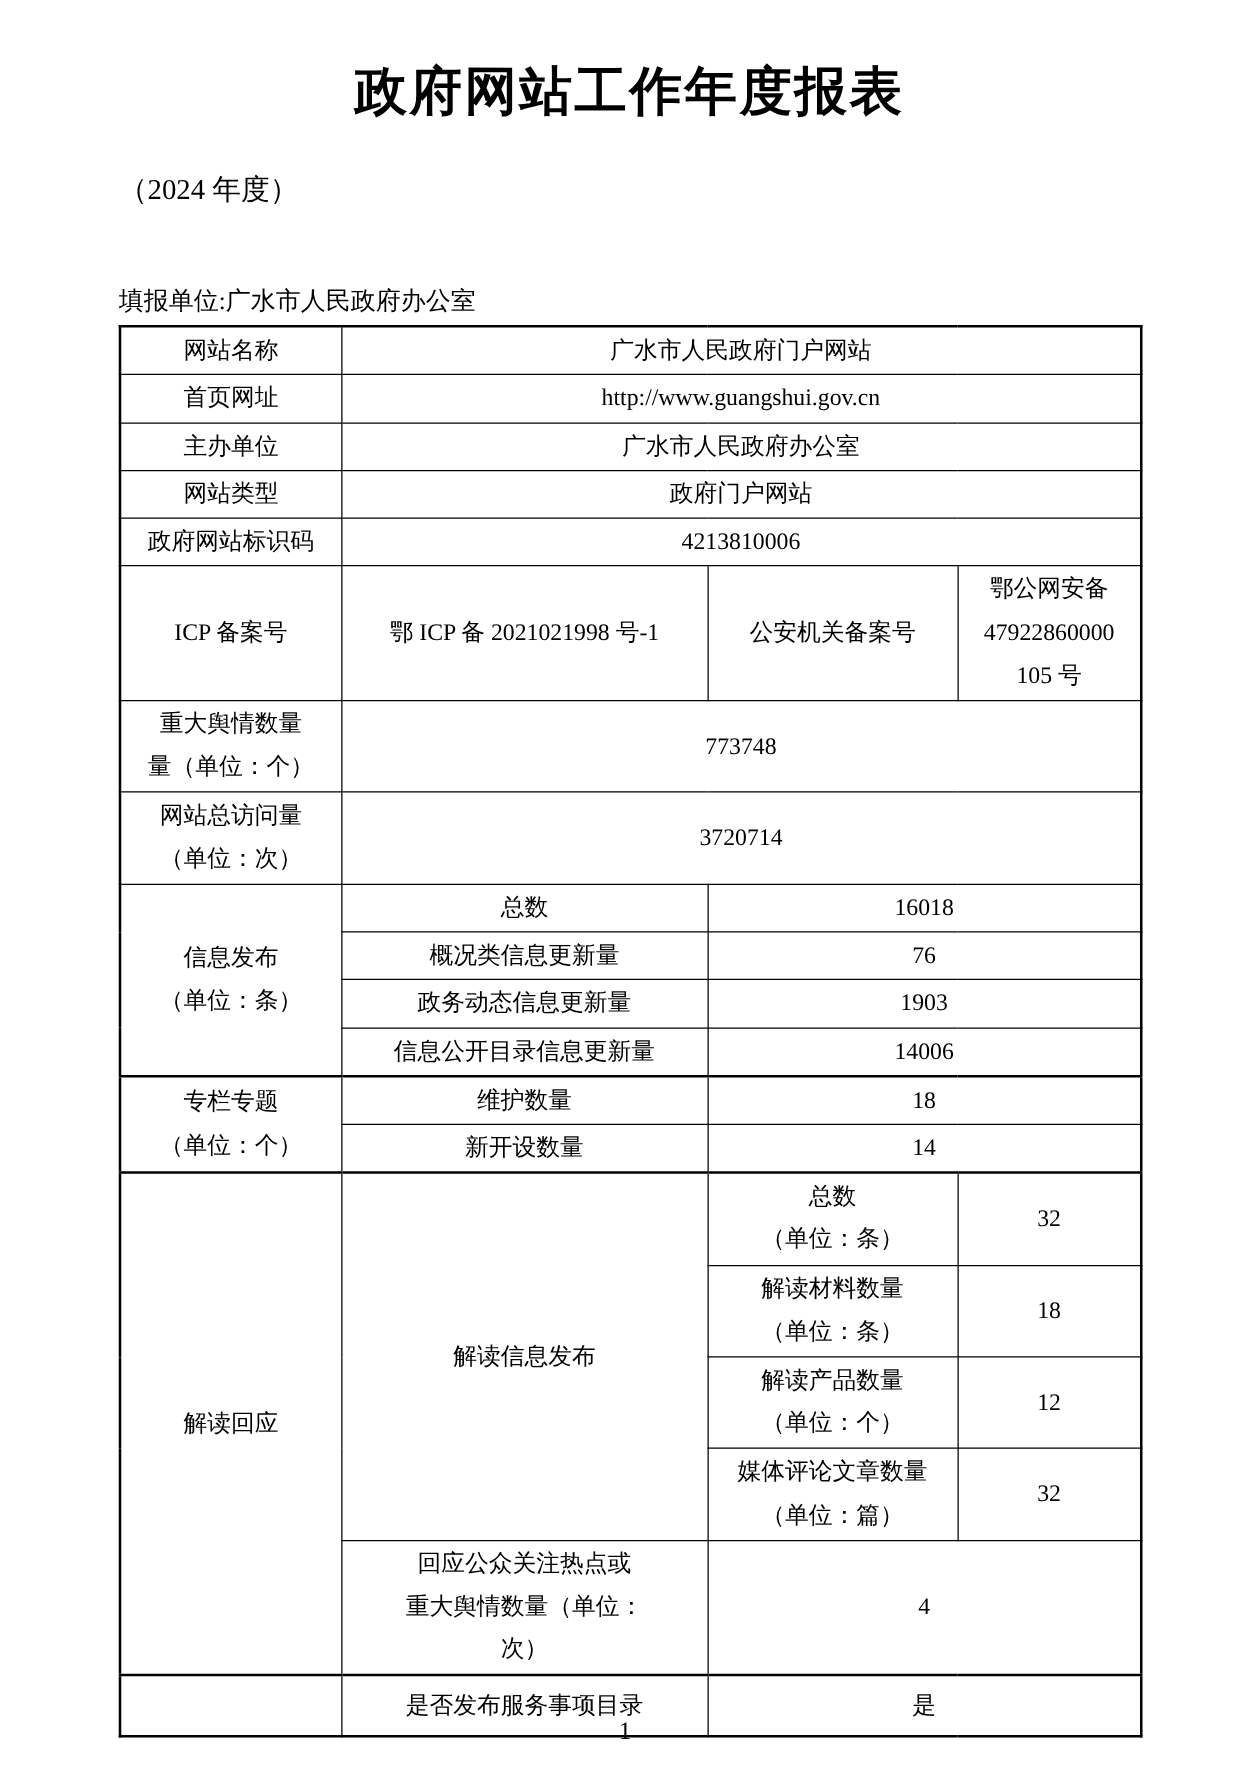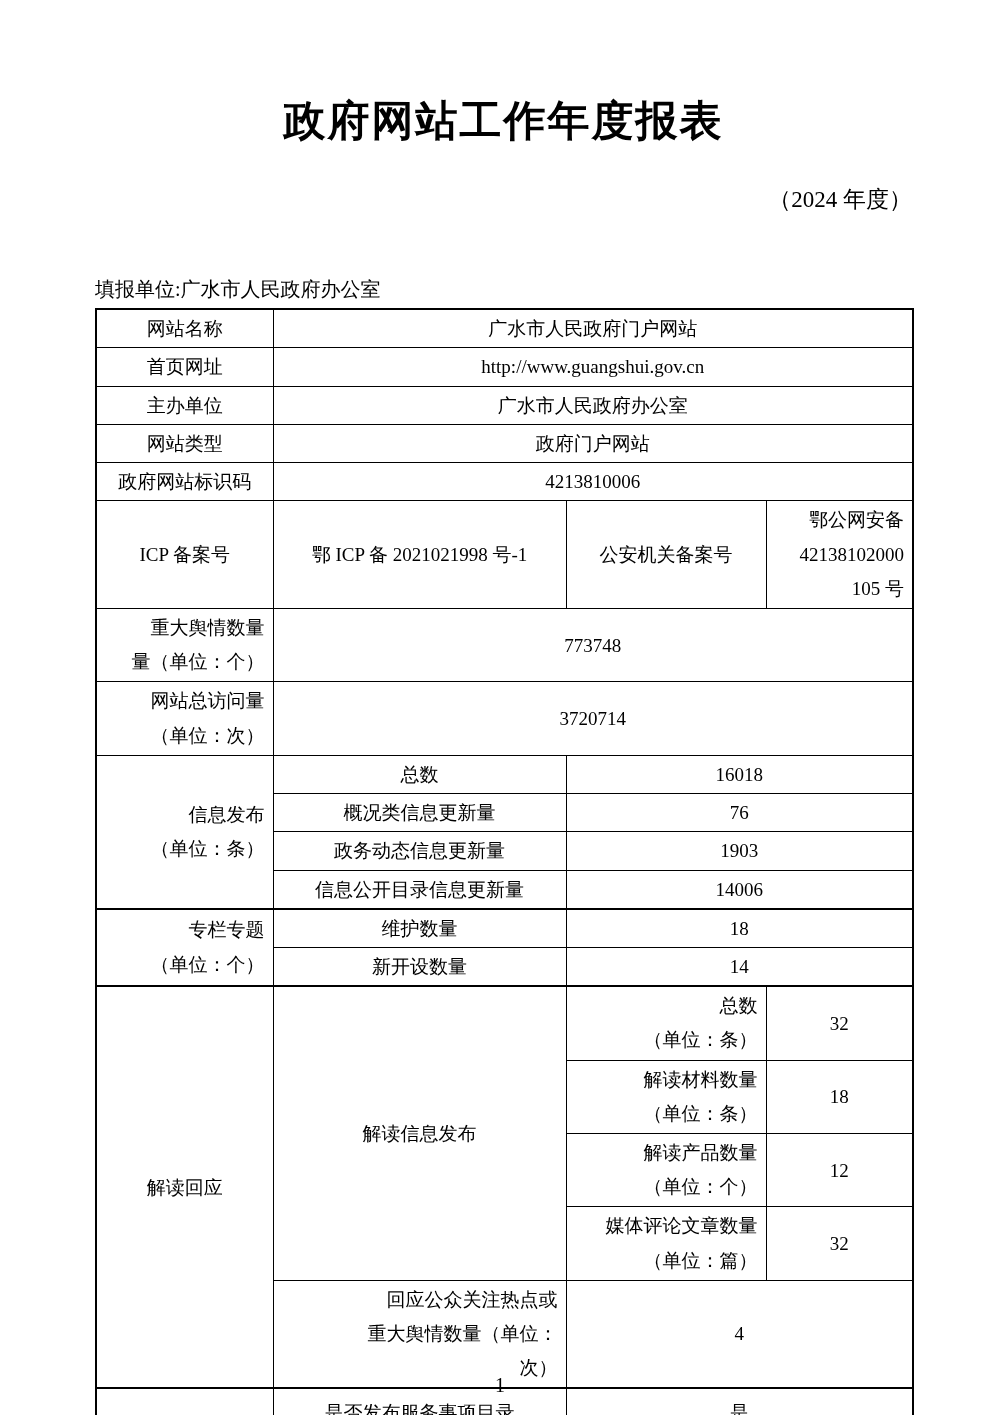--- a/index.html
+++ b/index.html
@@ -16,26 +16,25 @@
     padding-right: 88px;
   }
   .title {
     font-family: "Liberation Sans", "DejaVu Sans", sans-serif;
     font-weight: bold;
     font-size: 42px;
     line-height: 1.1;
     letter-spacing: 2px;
     text-align: center;
     padding-top: 50px;
-    margin-top: 48px;
   }
   .subtitle {
     font-size: 23px;
     line-height: 1;
-    text-align: right;
+    text-align: left;
     margin-top: 44px;
   }
   .unit-line {
     font-weight: normal;
     font-size: 20px;
     line-height: 1;
     margin-top: 68px;
     margin-bottom: 9px;
     text-align: left;
   }
@@ -55,21 +54,21 @@
     overflow: hidden;
   }
   tr.thick-top td { border-top-width: 2px; }
   .r38  { height: 38px; margin-left: 36px; }
   .r103 { height: 103px; }
   .r73  { height: 73px; }
   .r36  { height: 36px; }
   .r64  { height: 64px; }
   .r100 { height: 100px; }
   .r43  { height: 49px; }
-  .ln { display: block; line-height: 1.8; text-align: right; }
+  .ln { display: block; line-height: 1.8; }
   .pageno {
     position: absolute;
     left: 0;
     width: 1000px;
     bottom: 18px;
     text-align: center;
     font-size: 20px;
   }
 </style>
 </head>
@@ -112,21 +111,21 @@
       <td>政府网站标识码</td>
       <td colspan="3">4213810006</td>
     </tr>
 
     <tr class="r103">
       <td>ICP 备案号</td>
       <td>鄂 ICP 备 2021021998 号-1</td>
       <td>公安机关备案号</td>
       <td>
         <span class="ln">鄂公网安备</span>
-        <span class="ln">42138102000</span>
+        <span class="ln">47922860000</span>
         <span class="ln">105 号</span>
       </td>
     </tr>
 
     <tr class="r73">
       <td>
         <span class="ln">重大舆情数量</span>
         <span class="ln">量（单位：个）</span>
       </td>
       <td colspan="3">773748</td>

